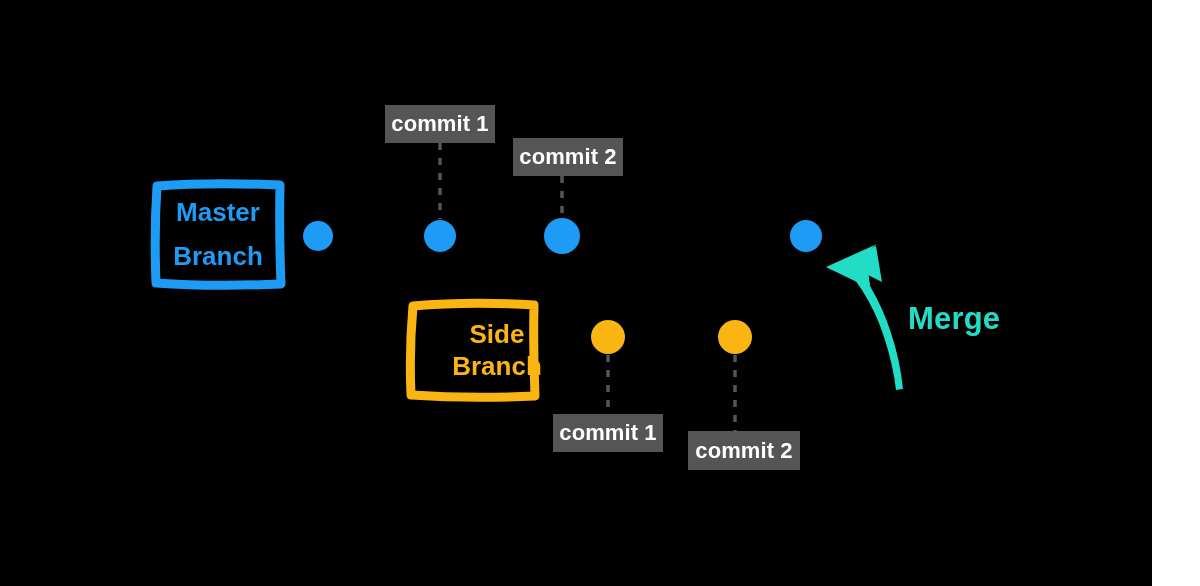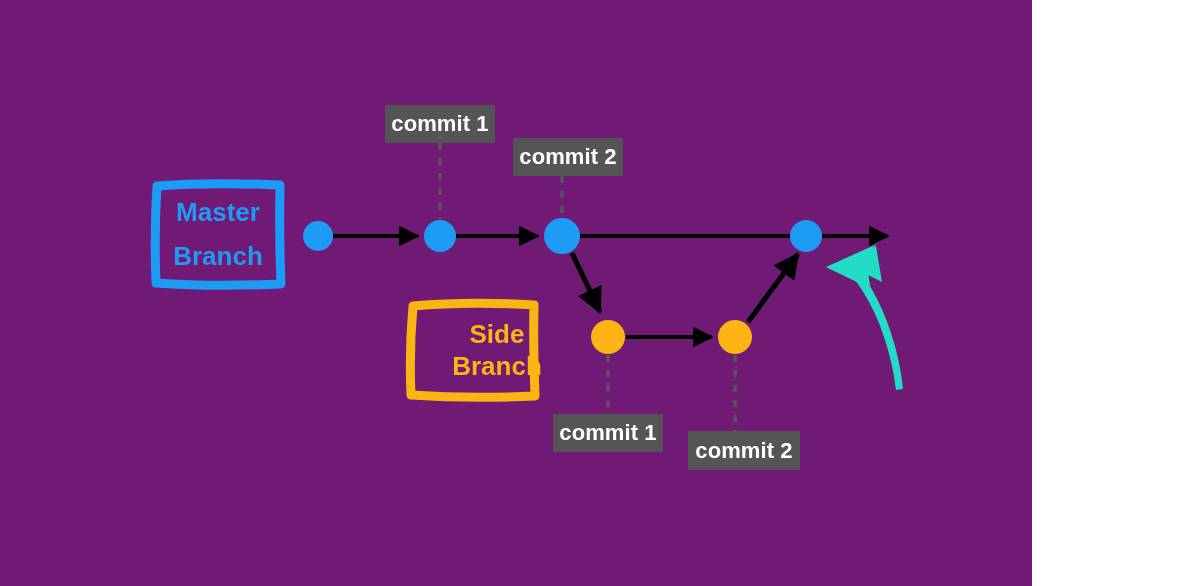--- a/index.html
+++ b/index.html
@@ -5,23 +5,23 @@
   html, body {
     margin: 0;
     padding: 0;
     background: #ffffff;
   }
   body {
     font-family: "Liberation Sans", sans-serif;
   }
   #canvas {
     position: relative;
-    width: 1032px;
+    width: 1152px;
     height: 586px;
-    background: #701a75;
+    background: #000000;
     overflow: hidden;
   }
   #diagram-svg {
     position: absolute;
     left: 0;
     top: 0;
     width: 1200px;
     height: 586px;
   }
   .commit-label {
@@ -159,14 +159,15 @@
   <div class="branch-box" id="master-branch-box">
     <span class="bl">Master</span>
     <span class="bl">Branch</span>
   </div>
 
   <div class="branch-box" id="side-branch-box">
     <span class="bl">Side</span>
     <span class="bl">Branch</span>
   </div>
 
+  <div id="merge-label">Merge</div>
 
 </div>
 
 </body></html>

